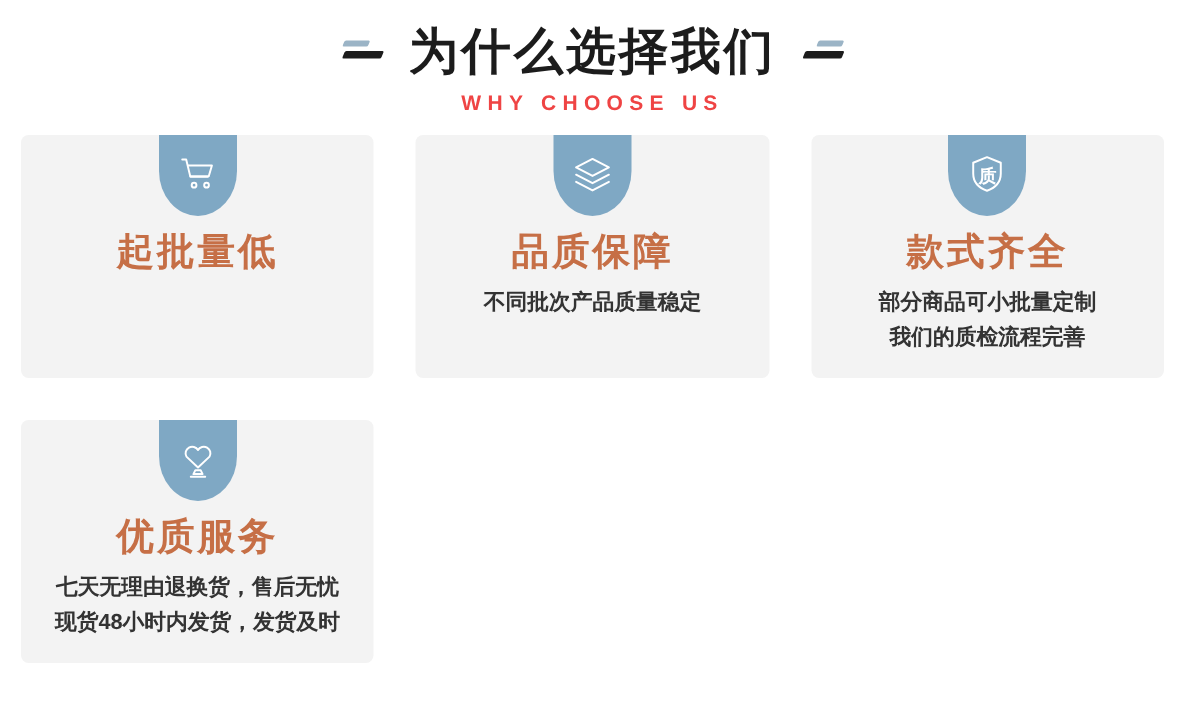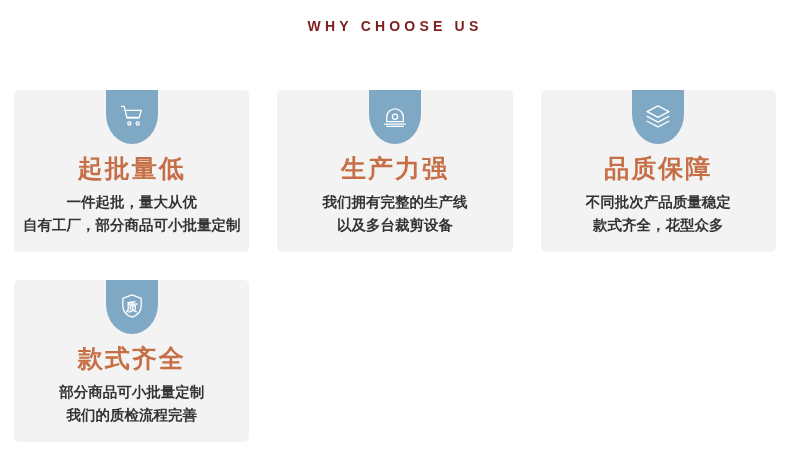--- a/index.html
+++ b/index.html
@@ -77,21 +77,21 @@
     left: 11px;
   }
   .deco.right .bar-bottom {
     left: 2px;
   }
 
   .subtitle {
     margin-top: 5px;
     font-size: 14px;
     font-weight: 600;
-    color: #7f1d1d;
+    color: #ef4444;
     letter-spacing: 4.2px;
     text-transform: uppercase;
   }
 
   
   .grid {
     position: absolute;
     left: 14px;
     top: 90px;
     width: 762px;
@@ -172,82 +172,87 @@
     display: block;
     white-space: nowrap;
   }
 </style>
 </head>
 <body>
 
 <div class="page">
 
   <div class="header">
+    <div class="title-row">
+      <span class="deco left">
+        <span class="bar-top"></span>
+          <span class="bar-bottom"></span>
+      </span>
+      <span class="title-text">为什么选择我们</span>
+      <span class="deco right">
+        <span class="bar-top"></span>
+          <span class="bar-bottom"></span>
+      </span>
+    </div>
     <div class="subtitle">WHY CHOOSE US</div>
   </div>
 
   <div class="grid">
 
     <div class="card">
       <div class="badge">
         <svg viewBox="0 0 32 32" fill="none" stroke="#ffffff" stroke-width="1.5" stroke-linecap="round" stroke-linejoin="round">
           <path d="M4 5h3l3.2 13.2h13.1"></path>
           <path d="M8.4 9.5h18.2l-2.4 8.2H10.3"></path>
           <circle cx="13" cy="24.5" r="1.8"></circle>
           <circle cx="22.5" cy="24.5" r="1.8"></circle>
         </svg>
       </div>
       <div class="card-title">起批量低</div>
-      <div class="card-body">
-        <span class="line">一件起批，量大从优</span>
-        <span class="line">自有工厂，部分商品可小批量定制</span>
-      </div>
-    </div>
-
-    <div class="card">
-      <div class="badge">
-        <svg viewBox="0 0 32 32" fill="none" stroke="#ffffff" stroke-width="1.5" stroke-linecap="round" stroke-linejoin="round">
-          <path d="M6.5 22.5v-5.2a9.5 9.5 0 0 1 19 0v5.2z"></path>
-          <circle cx="16" cy="16.8" r="3"></circle>
-          <path d="M4 25.2h24"></path>
-          <path d="M6.5 27.8h19"></path>
-        </svg>
-      </div>
-      <div class="card-title">生产力强</div>
-      <div class="card-body">
-        <span class="line">我们拥有完整的生产线</span>
-        <span class="line">以及多台裁剪设备</span>
-      </div>
-    </div>
+    </div>
+
 
     <div class="card">
       <div class="badge">
         <svg viewBox="0 0 32 32" fill="none" stroke="#ffffff" stroke-width="1.5" stroke-linecap="round" stroke-linejoin="round">
           <path d="M16 4.5 3.5 11 16 17.5 28.5 11z"></path>
           <path d="M3.5 16.5 16 23l12.5-6.5"></path>
           <path d="M3.5 22 16 28.5 28.5 22"></path>
         </svg>
       </div>
       <div class="card-title">品质保障</div>
       <div class="card-body">
         <span class="line">不同批次产品质量稳定</span>
-        <span class="line">款式齐全，花型众多</span>
       </div>
     </div>
 
     <div class="card">
       <div class="badge">
         <svg viewBox="0 0 32 32" fill="none" stroke="#ffffff" stroke-width="1.5" stroke-linecap="round" stroke-linejoin="round">
           <path d="M16 3.2 5.5 7.4v8.3c0 6.5 4.4 11 10.5 13.1 6.1-2.1 10.5-6.6 10.5-13.1V7.4z"></path>
         </svg>
         <span class="glyph-text">质</span>
       </div>
       <div class="card-title">款式齐全</div>
       <div class="card-body">
         <span class="line">部分商品可小批量定制</span>
         <span class="line">我们的质检流程完善</span>
       </div>
     </div>
 
 
+    <div class="card">
+      <div class="badge">
+        <svg viewBox="0 0 32 32" fill="none" stroke="#ffffff" stroke-width="1.5" stroke-linecap="round" stroke-linejoin="round">
+          <path d="M16 22.5 7.2 14.2a5 5 0 1 1 8.8-5 5 5 0 1 1 8.8 5z"></path>
+          <path d="M12.5 27.5h7l-1.5-3h-4z"></path>
+          <path d="M10.5 29.5h11"></path>
+        </svg>
+      </div>
+      <div class="card-title">优质服务</div>
+      <div class="card-body">
+        <span class="line">七天无理由退换货，售后无忧</span>
+        <span class="line">现货48小时内发货，发货及时</span>
+      </div>
+    </div>
 
   </div>
 </div>
 
 </body></html>

